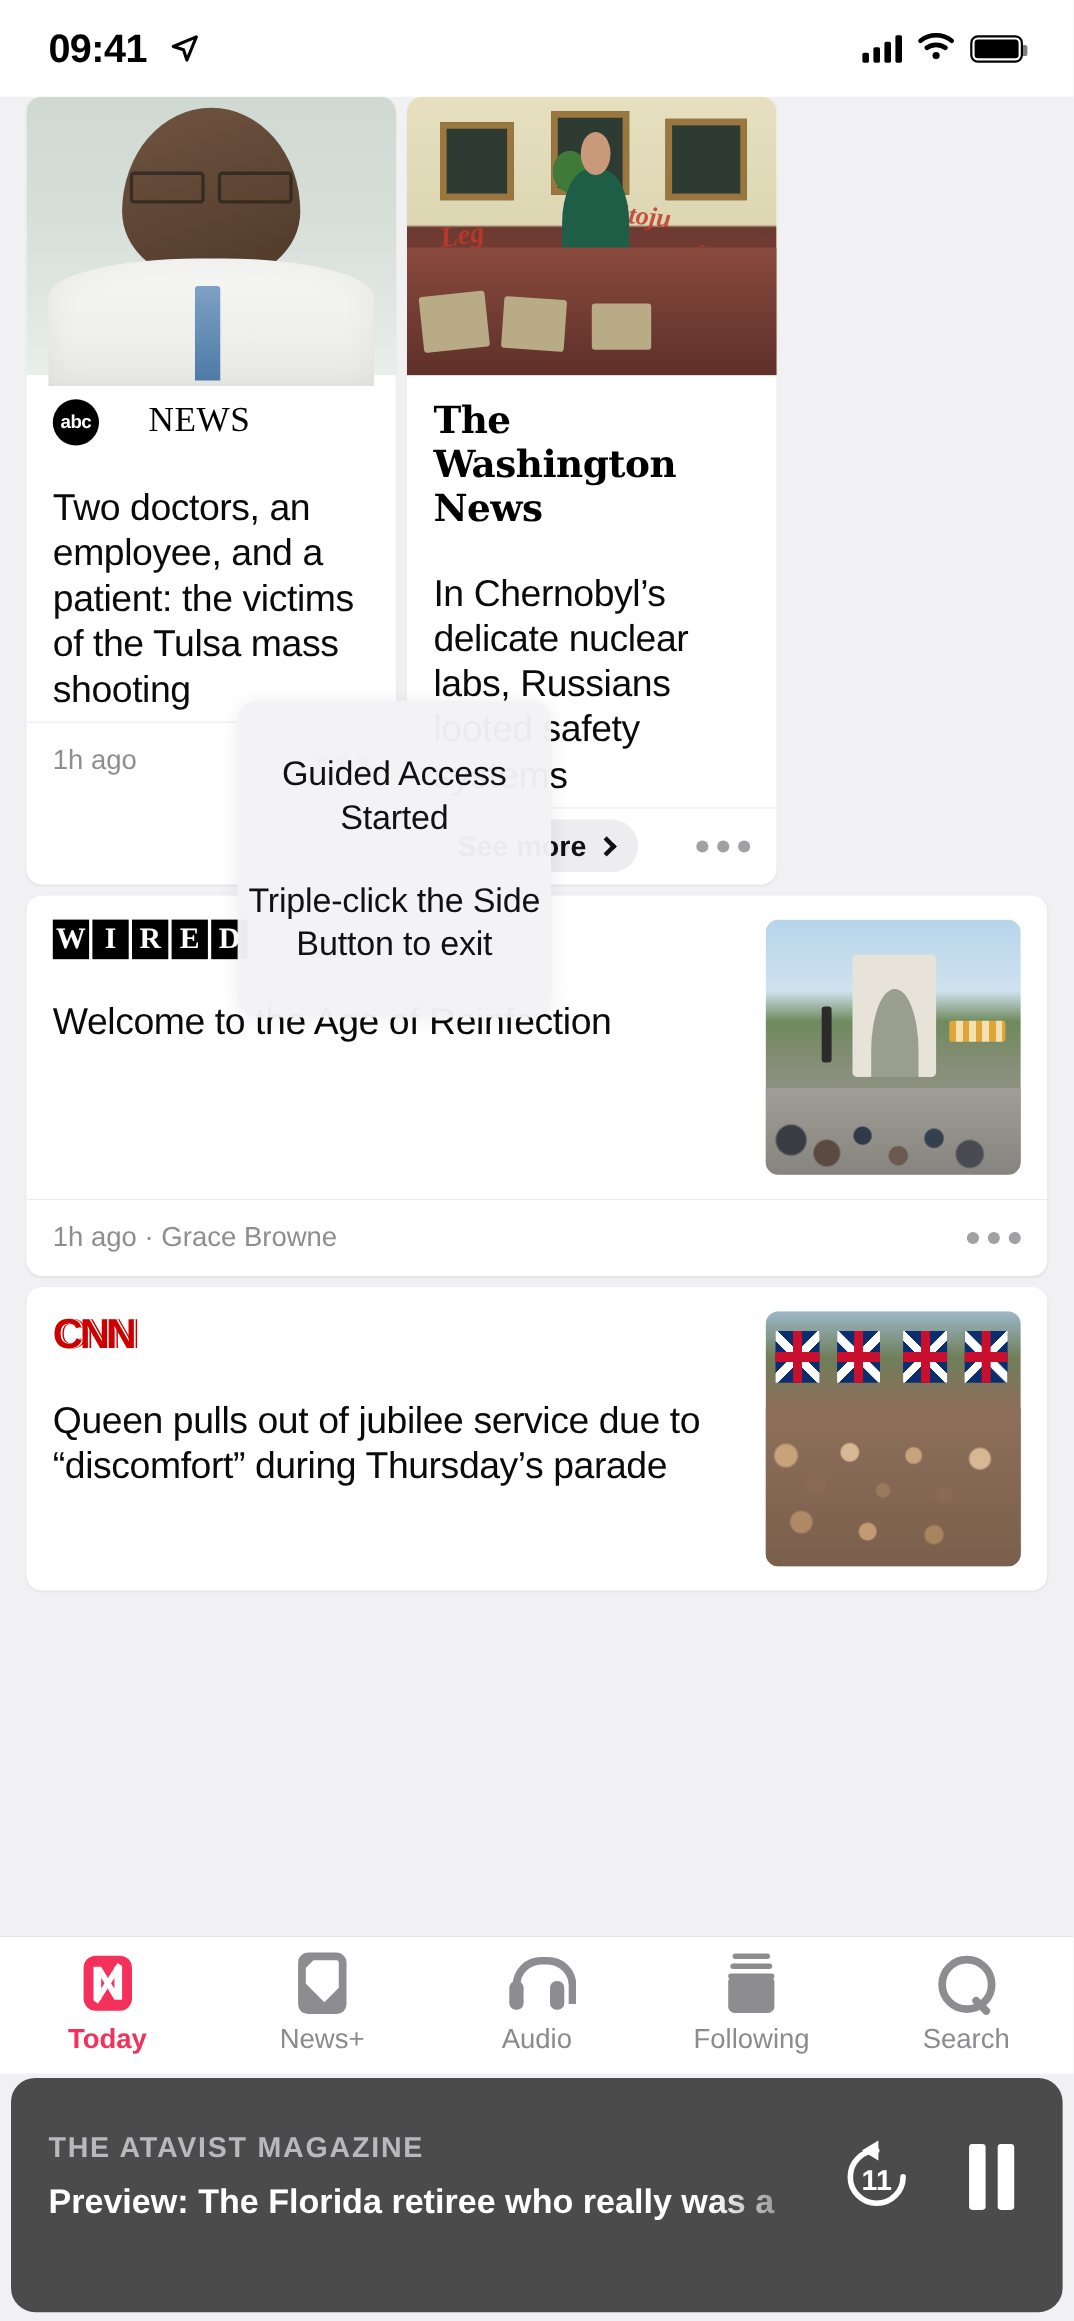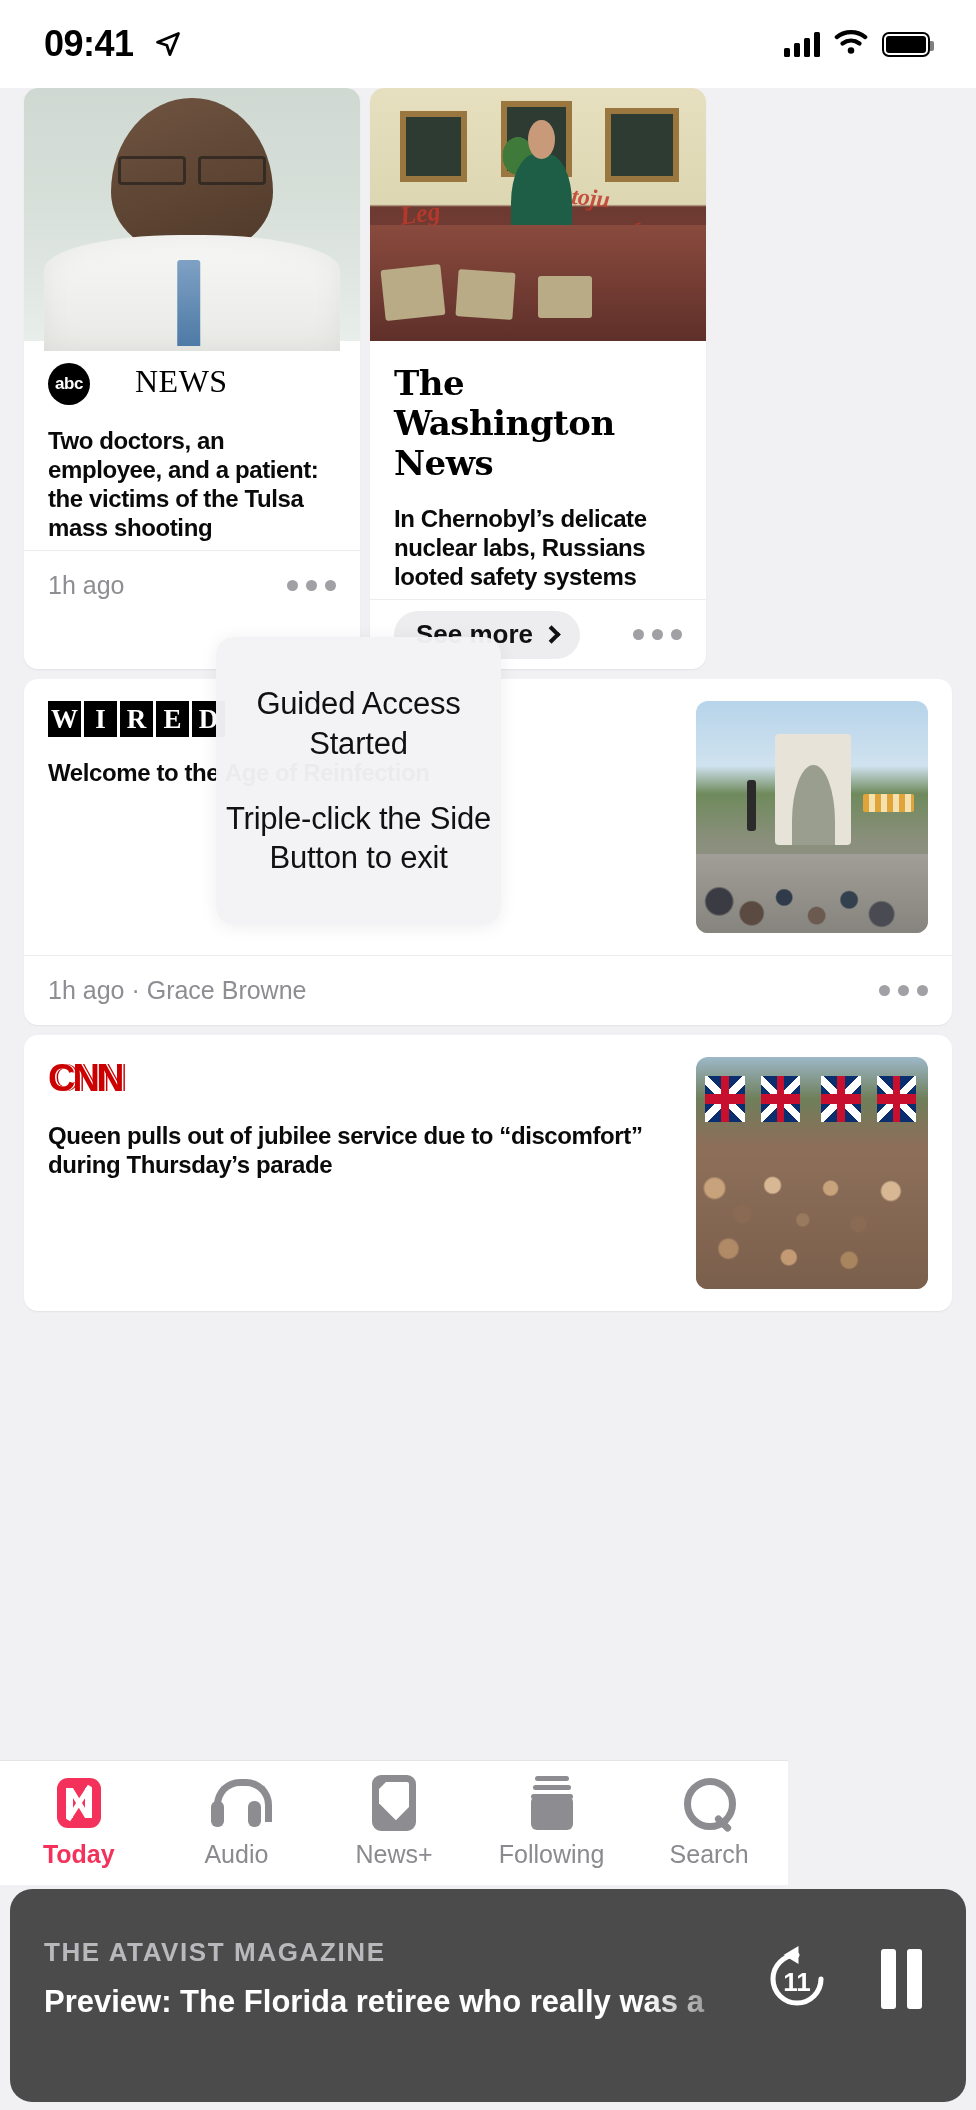--- a/index.html
+++ b/index.html
@@ -142,22 +142,22 @@
        radial-gradient(circle at 58% 30%,#c8a27a 0 4%,rgba(0,0,0,0) 5%),
        radial-gradient(circle at 70% 55%,#8a6a52 0 4%,rgba(0,0,0,0) 5%),
        radial-gradient(circle at 84% 32%,#d8b894 0 4%,rgba(0,0,0,0) 5%),
        radial-gradient(circle at 14% 72%,#b08a66 0 4%,rgba(0,0,0,0) 5%),
        radial-gradient(circle at 40% 78%,#c49a74 0 4%,rgba(0,0,0,0) 5%),
        radial-gradient(circle at 66% 80%,#a8845f 0 4%,rgba(0,0,0,0) 5%),
        linear-gradient(180deg,#8e705a,#7a5f4c); }
 
   .card-body{ padding:22px 24px 8px; }
   .headline{
-    font-size:24px; line-height:1.21; font-weight:700;
-    color:#0a0a0a; letter-spacing:-0.4px; margin-top:21px;
+    font-size:34px; line-height:1.21; font-weight:400;
+    color:#0a0a0a; letter-spacing:-0.4px; margin-top:37px;
   }
   .card-foot{
     border-top:1px solid #ececee;
     height:70px; display:flex; align-items:center;
     justify-content:space-between; padding:0 24px;
   }
   .meta{ font-size:25px; color:#8d8d92; }
   .dots{ display:flex; gap:8px; align-items:center; }
   .dots i{ width:11px; height:11px; border-radius:50%; background:#a0a0a5; display:block; }
   .pill{
@@ -205,21 +205,21 @@
     background:rgba(243,243,245,.97); border-radius:18px;
     display:flex; flex-direction:column; align-items:center;
     justify-content:center; gap:36px; z-index:60;
     box-shadow:0 2px 18px rgba(0,0,0,.07);
   }
   .ga-t{ font-size:31px; font-weight:500; color:#111; text-align:center;
          line-height:1.27; letter-spacing:-.2px; }
 
   
   .tabbar{
-    position:absolute; left:0; bottom:225px; width:788px; height:125px;
+    position:absolute; left:0; bottom:225px; width:976px; height:125px;
     background:#fff; border-top:1px solid #e4e4e7;
     display:flex; align-items:flex-start; padding-top:14px;
   }
   .tab{ flex:1; display:flex; flex-direction:column; align-items:center; gap:9px; }
   .tab .ic{ height:56px; display:flex; align-items:center; justify-content:center; }
   .tab .lb{ font-size:25px; color:#8a8a8f; }
   .tab.on .lb{ color:#f4315a; font-weight:600; }
 
   .n-logo{ width:48px; height:54px; position:relative; }
   .np{ width:44px; height:56px; border:7px solid #8c8c91; border-radius:9px;
@@ -427,33 +427,33 @@
         <path d="M13 12 v30 M35 12 v30" stroke="#fff" stroke-width="0"></path>
         <path d="M12 10 h8 l16 24 v-24 h0" fill="#fff" opacity="0"></path>
         <path d="M11 42 V12 h7 l12 20 V12 h7 v30 h-7 L18 22 v20z" fill="#fff"></path>
       </svg>
     </span>
     <span class="lb">Today</span>
   </div>
 
   <div class="tab">
     <span class="ic">
+        <span class="np"></span>
+      </span>
+    <span class="lb">News+</span>
+  </div>
+
+  <div class="tab">
+    <span class="ic">
         <span class="hp">
           <i></i>
           <i></i>
         </span>
       </span>
     <span class="lb">Audio</span>
-  </div>
-
-  <div class="tab">
-    <span class="ic">
-        <span class="np"></span>
-      </span>
-    <span class="lb">News+</span>
   </div>
 
   <div class="tab">
     <span class="ic">
       <span class="fo">
           <b></b>
           <b></b>
           <b></b>
           <s></s>
         </span>

